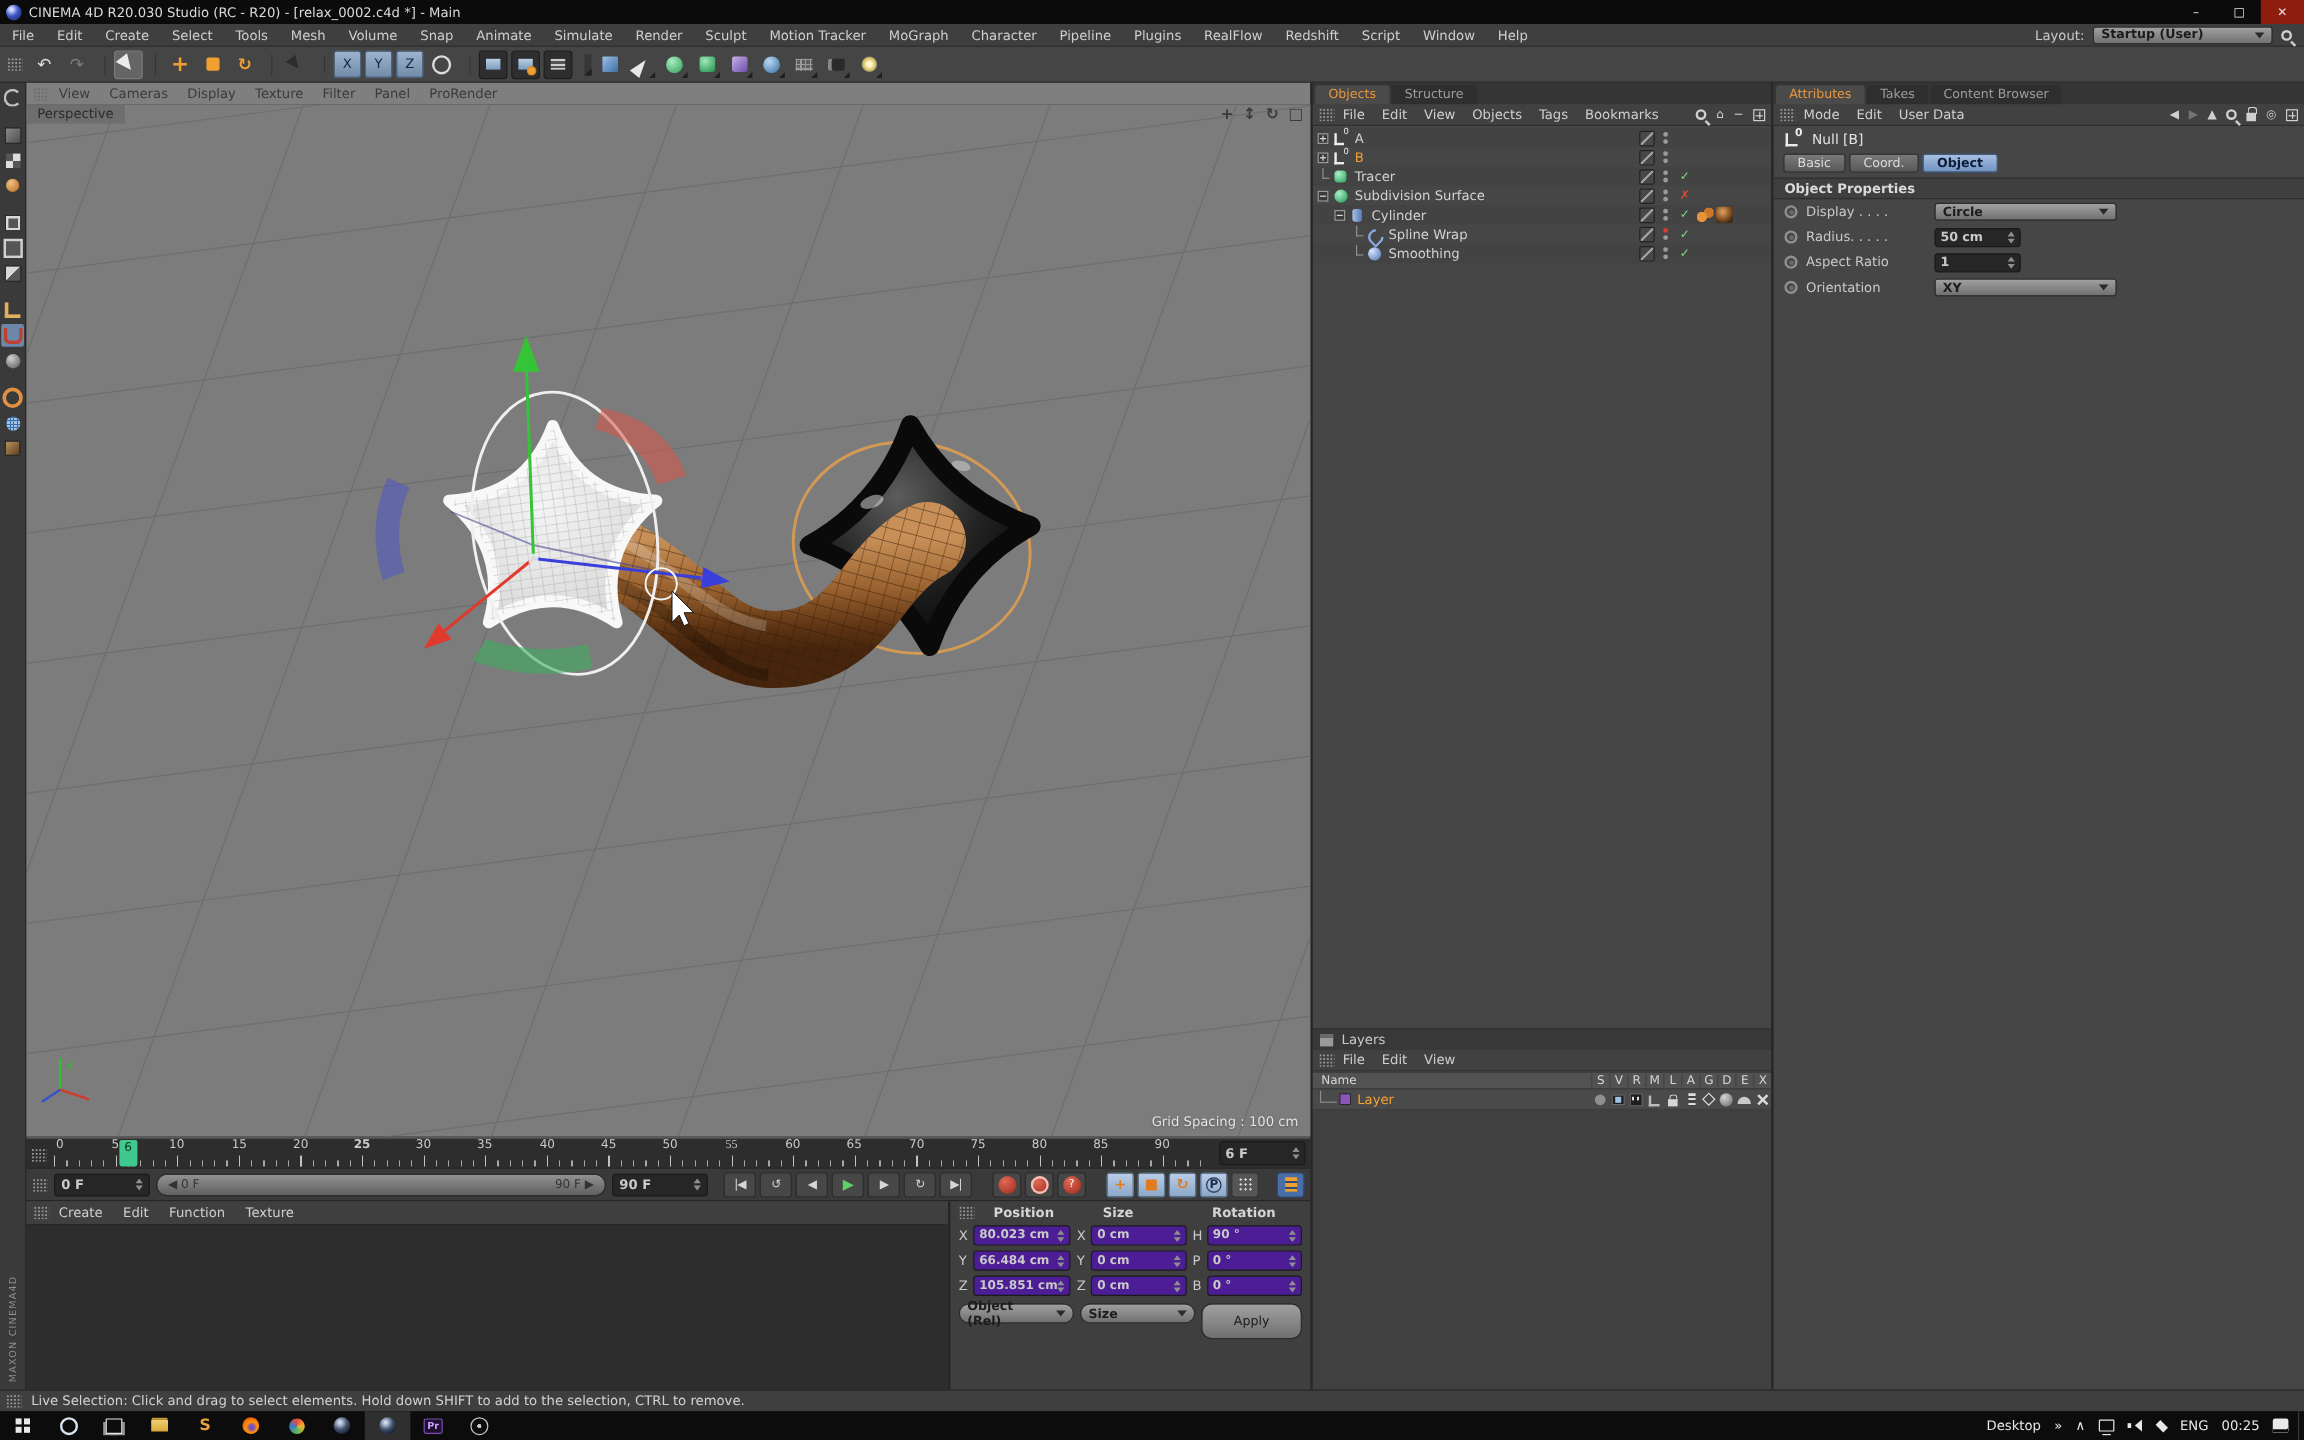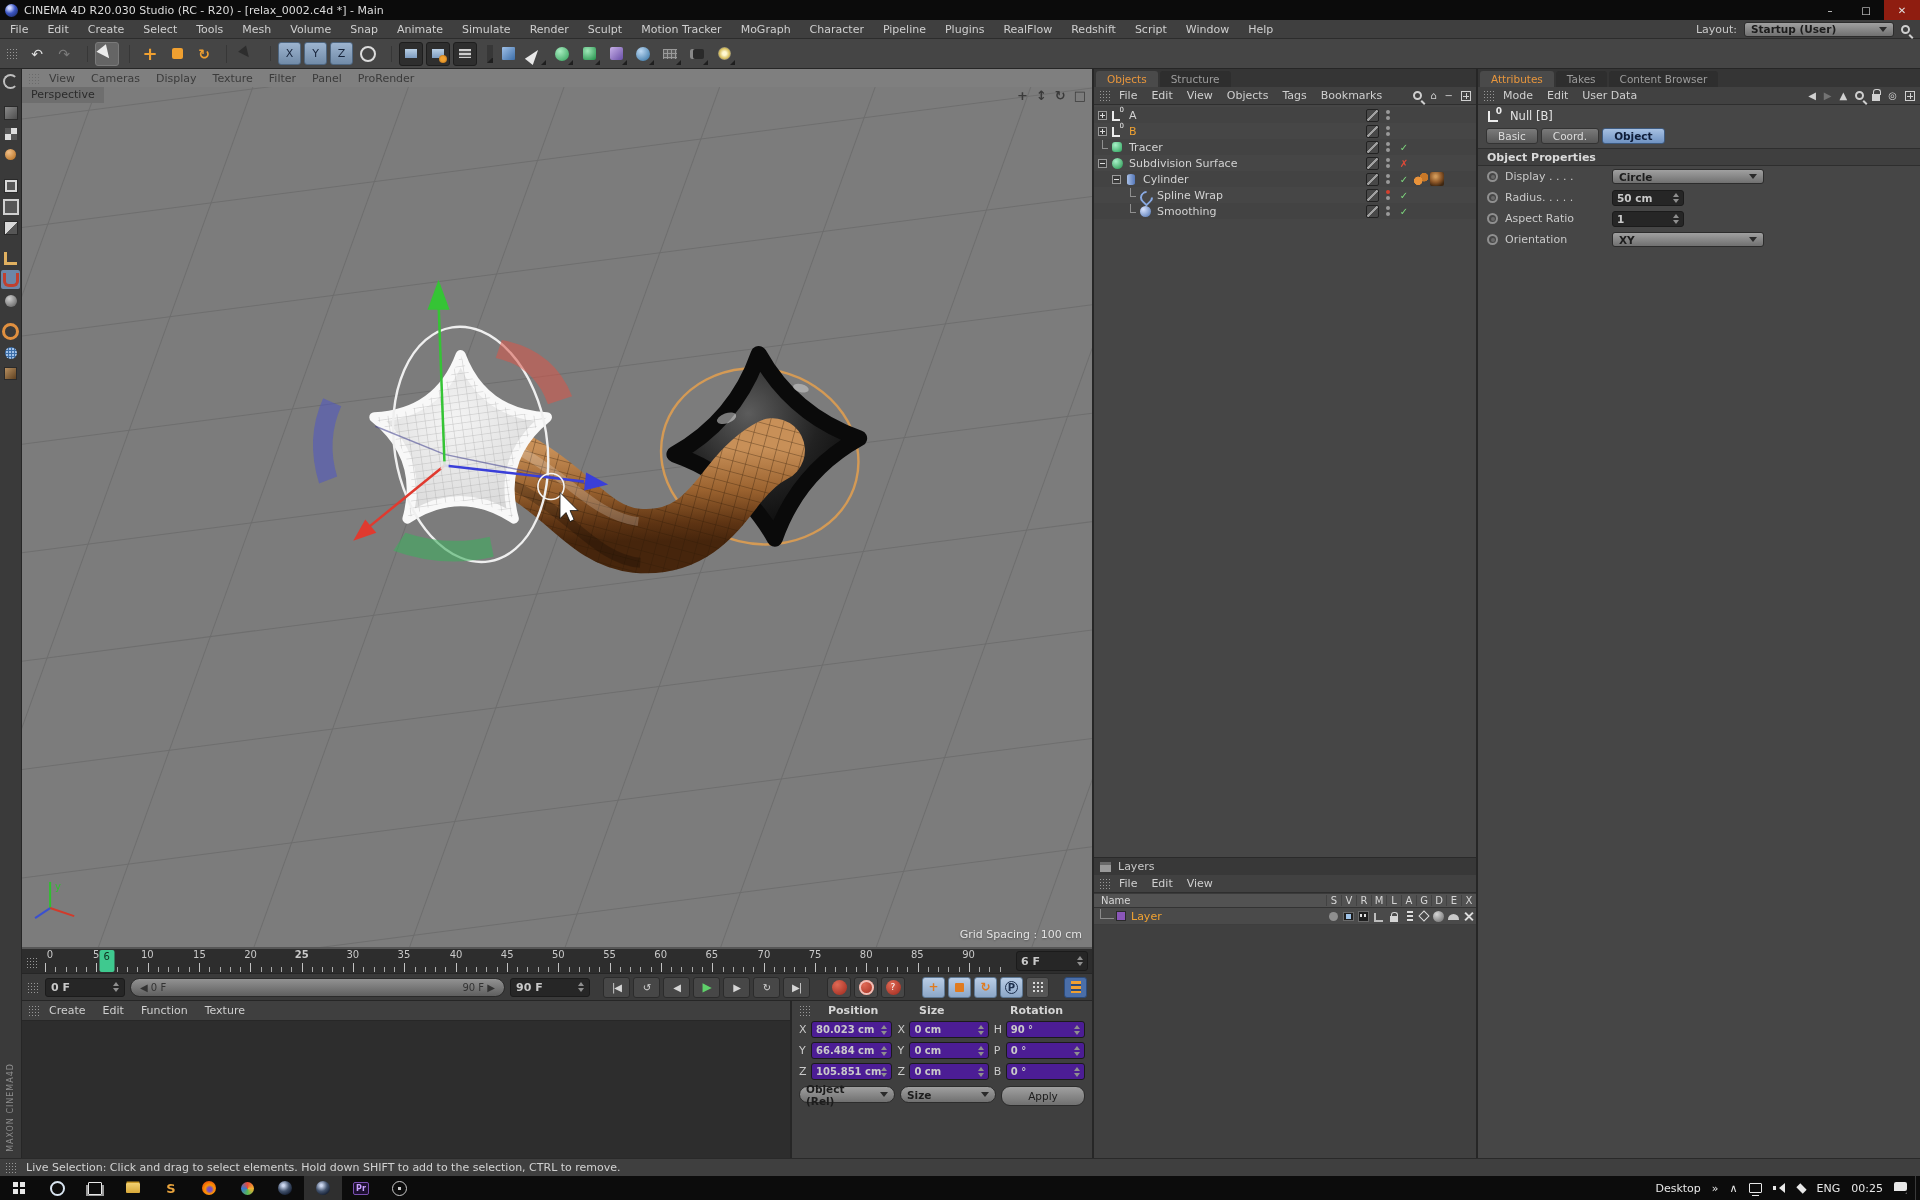--- a/index.html
+++ b/index.html
@@ -143,21 +143,21 @@
   .coords{width:302px;background:#3f3f3f;border-left:2px solid #262626;padding:3px 7px;display:flex;flex-direction:column;gap:4px;}
   .coords-head{display:flex;align-items:center;gap:4px;}
   .coords-head b{flex:1;font-weight:bold;color:#d5d5d5;padding-left:12px;font-size:11px;}
   .coords-cols{display:flex;gap:5px;}
   .ccol{flex:1;display:flex;flex-direction:column;gap:4px;}
   .crow{display:flex;align-items:center;gap:3px;}
   .caxis{width:9px;color:#c9c9c9;}
   .cfield{flex:1;background:#4c1d95;border:1px solid #1b1b1b;border-radius:3px;height:17px;display:flex;align-items:center;padding:0 4px;font-size:10px;color:#c9c9c9;white-space:nowrap;}
   .coords-foot{display:flex;gap:5px;margin-top:2px;}
   .coords-foot>*{flex:1;}
-  .btn{background:linear-gradient(#a0a0a0,#707070);border:1px solid #2c2c2c;border-radius:9px;color:#1c1c1c;height:20px;
+  .btn{background:linear-gradient(#a0a0a0,#707070);border:1px solid #2c2c2c;border-radius:9px;color:#1c1c1c;height:30px;
        display:flex;align-items:center;justify-content:center;font-size:10.5px;}
   .coords .dd{border-radius:9px;height:17px;}
 
   
   .om-col{width:384px;background:#464646;border-left:2px solid #262626;display:flex;flex-direction:column;flex:none;}
   .attr-col{width:444px;background:#464646;border-left:2px solid #262626;display:flex;flex-direction:column;flex:none;}
   .tabs{height:18px;background:#353535;display:flex;gap:2px;padding:2px 2px 0;flex:none;}
   .tab{background:#2e2e2e;color:#9d9d9d;padding:0 11px;border-radius:3px 3px 0 0;display:flex;align-items:center;font-size:10.5px;white-space:nowrap;}
   .tab.active{background:#4a4a4a;color:#e8963c;}
   .panel-menu{height:18px;background:#414141;border-bottom:1px solid #2e2e2e;display:flex;align-items:center;padding:0 5px;flex:none;}
@@ -575,21 +575,21 @@
               <span class="rlabel" style="left: 5.3%;">5</span>
               <span class="rlabel" style="left: 10.6%;">10</span>
               <span class="rlabel" style="left: 16%;">15</span>
               <span class="rlabel" style="left: 21.3%;">20</span>
               <span class="rlabel" style="left: 26.6%; font-weight: bold;">25</span>
               <span class="rlabel" style="left: 31.9%;">30</span>
               <span class="rlabel" style="left: 37.2%;">35</span>
               <span class="rlabel" style="left: 42.6%;">40</span>
               <span class="rlabel" style="left: 47.9%;">45</span>
               <span class="rlabel" style="left: 53.2%;">50</span>
-              <span class="rlabel" style="left: 58.5%;">55</span>
+              <span class="rlabel" style="left: 58.5%; font-family: Liberation Serif, serif;">55</span>
               <span class="rlabel" style="left: 63.8%;">60</span>
               <span class="rlabel" style="left: 69.1%;">65</span>
               <span class="rlabel" style="left: 74.5%;">70</span>
               <span class="rlabel" style="left: 79.8%;">75</span>
               <span class="rlabel" style="left: 85.1%;">80</span>
               <span class="rlabel" style="left: 90.4%;">85</span>
               <span class="rlabel" style="left: 95.7%;">90</span>
             </div>
           <span class="marker" style="left: 6.4%;">6</span>
         </div>

